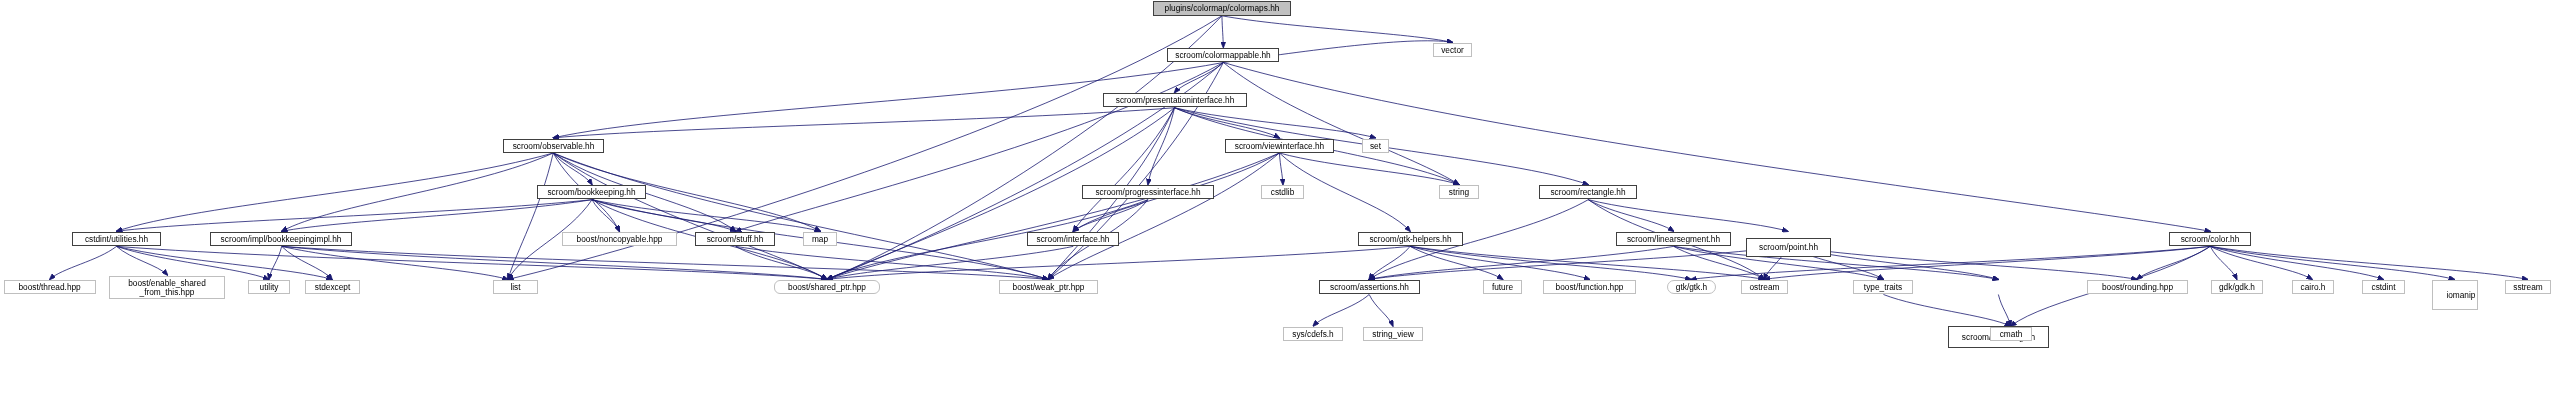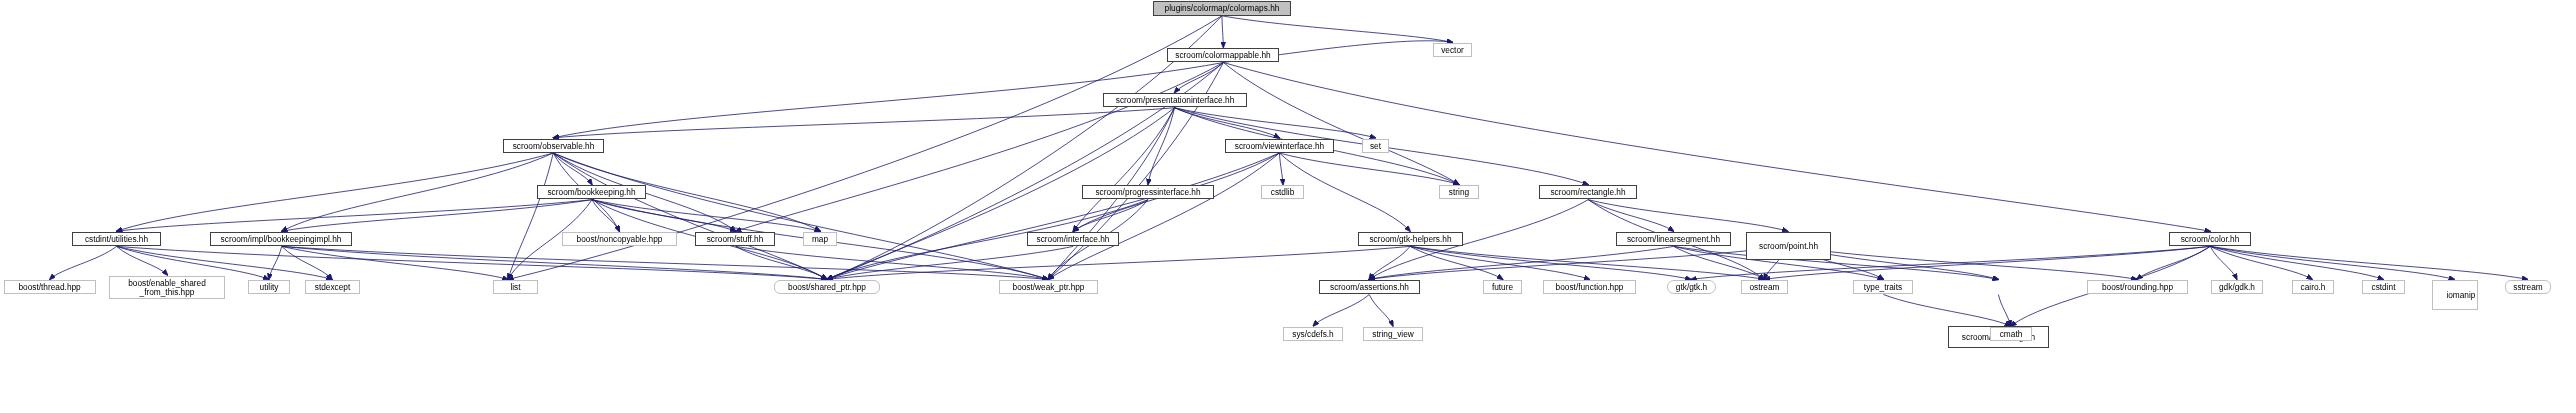--- a/index.html
+++ b/index.html
@@ -135,21 +135,21 @@
       <div class="node strong" style="left: 537px; top: 185px; width: 109px; height: 14.4px;">scroom/bookkeeping.hh</div>
       <div class="node strong" style="left: 1082px; top: 185px; width: 132px; height: 14.4px;">scroom/progressinterface.hh</div>
       <div class="node strong" style="left: 72px; top: 232px; width: 89px; height: 14.4px;">cstdint/utilities.hh</div>
       <div class="node strong" style="left: 210px; top: 232px; width: 142px; height: 14.4px;">scroom/impl/bookkeepingimpl.hh</div>
       <div class="node" style="left: 562px; top: 232px; width: 115px; height: 14.4px;">boost/noncopyable.hpp</div>
       <div class="node strong" style="left: 695px; top: 232px; width: 80px; height: 14.4px;">scroom/stuff.hh</div>
       <div class="node" style="left: 803px; top: 232px; width: 34px; height: 14.4px;">map</div>
       <div class="node strong" style="left: 1027px; top: 232px; width: 92px; height: 14.4px;">scroom/interface.hh</div>
       <div class="node strong" style="left: 1358px; top: 232px; width: 105px; height: 14.4px;">scroom/gtk-helpers.hh</div>
       <div class="node strong" style="left: 1616px; top: 232px; width: 115px; height: 14.4px;">scroom/linearsegment.hh</div>
-      <div class="node strong" style="left: 1746px; top: 232px; width: 85px; height: 28px;">scroom/point.hh</div>
+      <div class="node strong" style="left: 1746px; top: 238px; width: 85px; height: 19px;">scroom/point.hh</div>
       <div class="node strong" style="left: 2169px; top: 232px; width: 82px; height: 14.4px;">scroom/color.hh</div>
       <div class="node" style="left: 3.6px; top: 280px; width: 92px; height: 14.4px;">boost/thread.hpp</div>
       <div class="node" style="left: 109px; top: 276px; width: 116px; height: 23px;">boost/enable_shared
 _from_this.hpp</div>
       <div class="node" style="left: 248px; top: 280px; width: 42px; height: 14.4px;">utility</div>
       <div class="node" style="left: 305px; top: 280px; width: 55px; height: 14.4px;">stdexcept</div>
       <div class="node" style="left: 493px; top: 280px; width: 45px; height: 14.4px;">list</div>
       <div class="node" style="left: 774px; top: 280px; width: 106px; height: 14.4px; border-radius: 6px;">boost/shared_ptr.hpp</div>
       <div class="node" style="left: 999px; top: 280px; width: 99px; height: 14.4px;">boost/weak_ptr.hpp</div>
       <div class="node strong" style="left: 1319px; top: 280px; width: 101px; height: 14.4px;">scroom/assertions.hh</div>
@@ -157,19 +157,19 @@
       <div class="node" style="left: 1543px; top: 280px; width: 93px; height: 14.4px;">boost/function.hpp</div>
       <div class="node" style="left: 1667px; top: 280px; width: 49px; height: 14.4px; border-radius: 7px;">gtk/gtk.h</div>
       <div class="node" style="left: 1741px; top: 280px; width: 47px; height: 14.4px;">ostream</div>
       <div class="node" style="left: 1853px; top: 280px; width: 60px; height: 14.4px;">type_traits</div>
       <div class="node strong" style="left: 1948px; top: 297px; width: 101px; height: 22px; margin-top: 29px;">scroom/rounding.hh</div>
       <div class="node" style="left: 2087px; top: 280px; width: 101px; height: 14.4px;">boost/rounding.hpp</div>
       <div class="node" style="left: 2211px; top: 280px; width: 52px; height: 14.4px;">gdk/gdk.h</div>
       <div class="node" style="left: 2292px; top: 280px; width: 42px; height: 14.4px;">cairo.h</div>
       <div class="node" style="left: 2362px; top: 280px; width: 43px; height: 14.4px;">cstdint</div>
       <div class="node" style="left: 2432px; top: 280px; width: 46px; height: 30px; padding-left: 14px;">iomanip</div>
-      <div class="node" style="left: 2505px; top: 280px; width: 46px; height: 14.4px; border-radius: 6px;">sstream</div>
+      <div class="node" style="left: 2505px; top: 280px; width: 46px; height: 14.4px;">sstream</div>
       <div class="node" style="left: 1283px; top: 327px; width: 60px; height: 14.4px;">sys/cdefs.h</div>
       <div class="node" style="left: 1363px; top: 327px; width: 60px; height: 14.4px;">string_view</div>
       <div class="node" style="left: 1990px; top: 327px; width: 42px; height: 14.4px;">cmath</div>
     </div>
 </div>
 
 
 </body></html>

